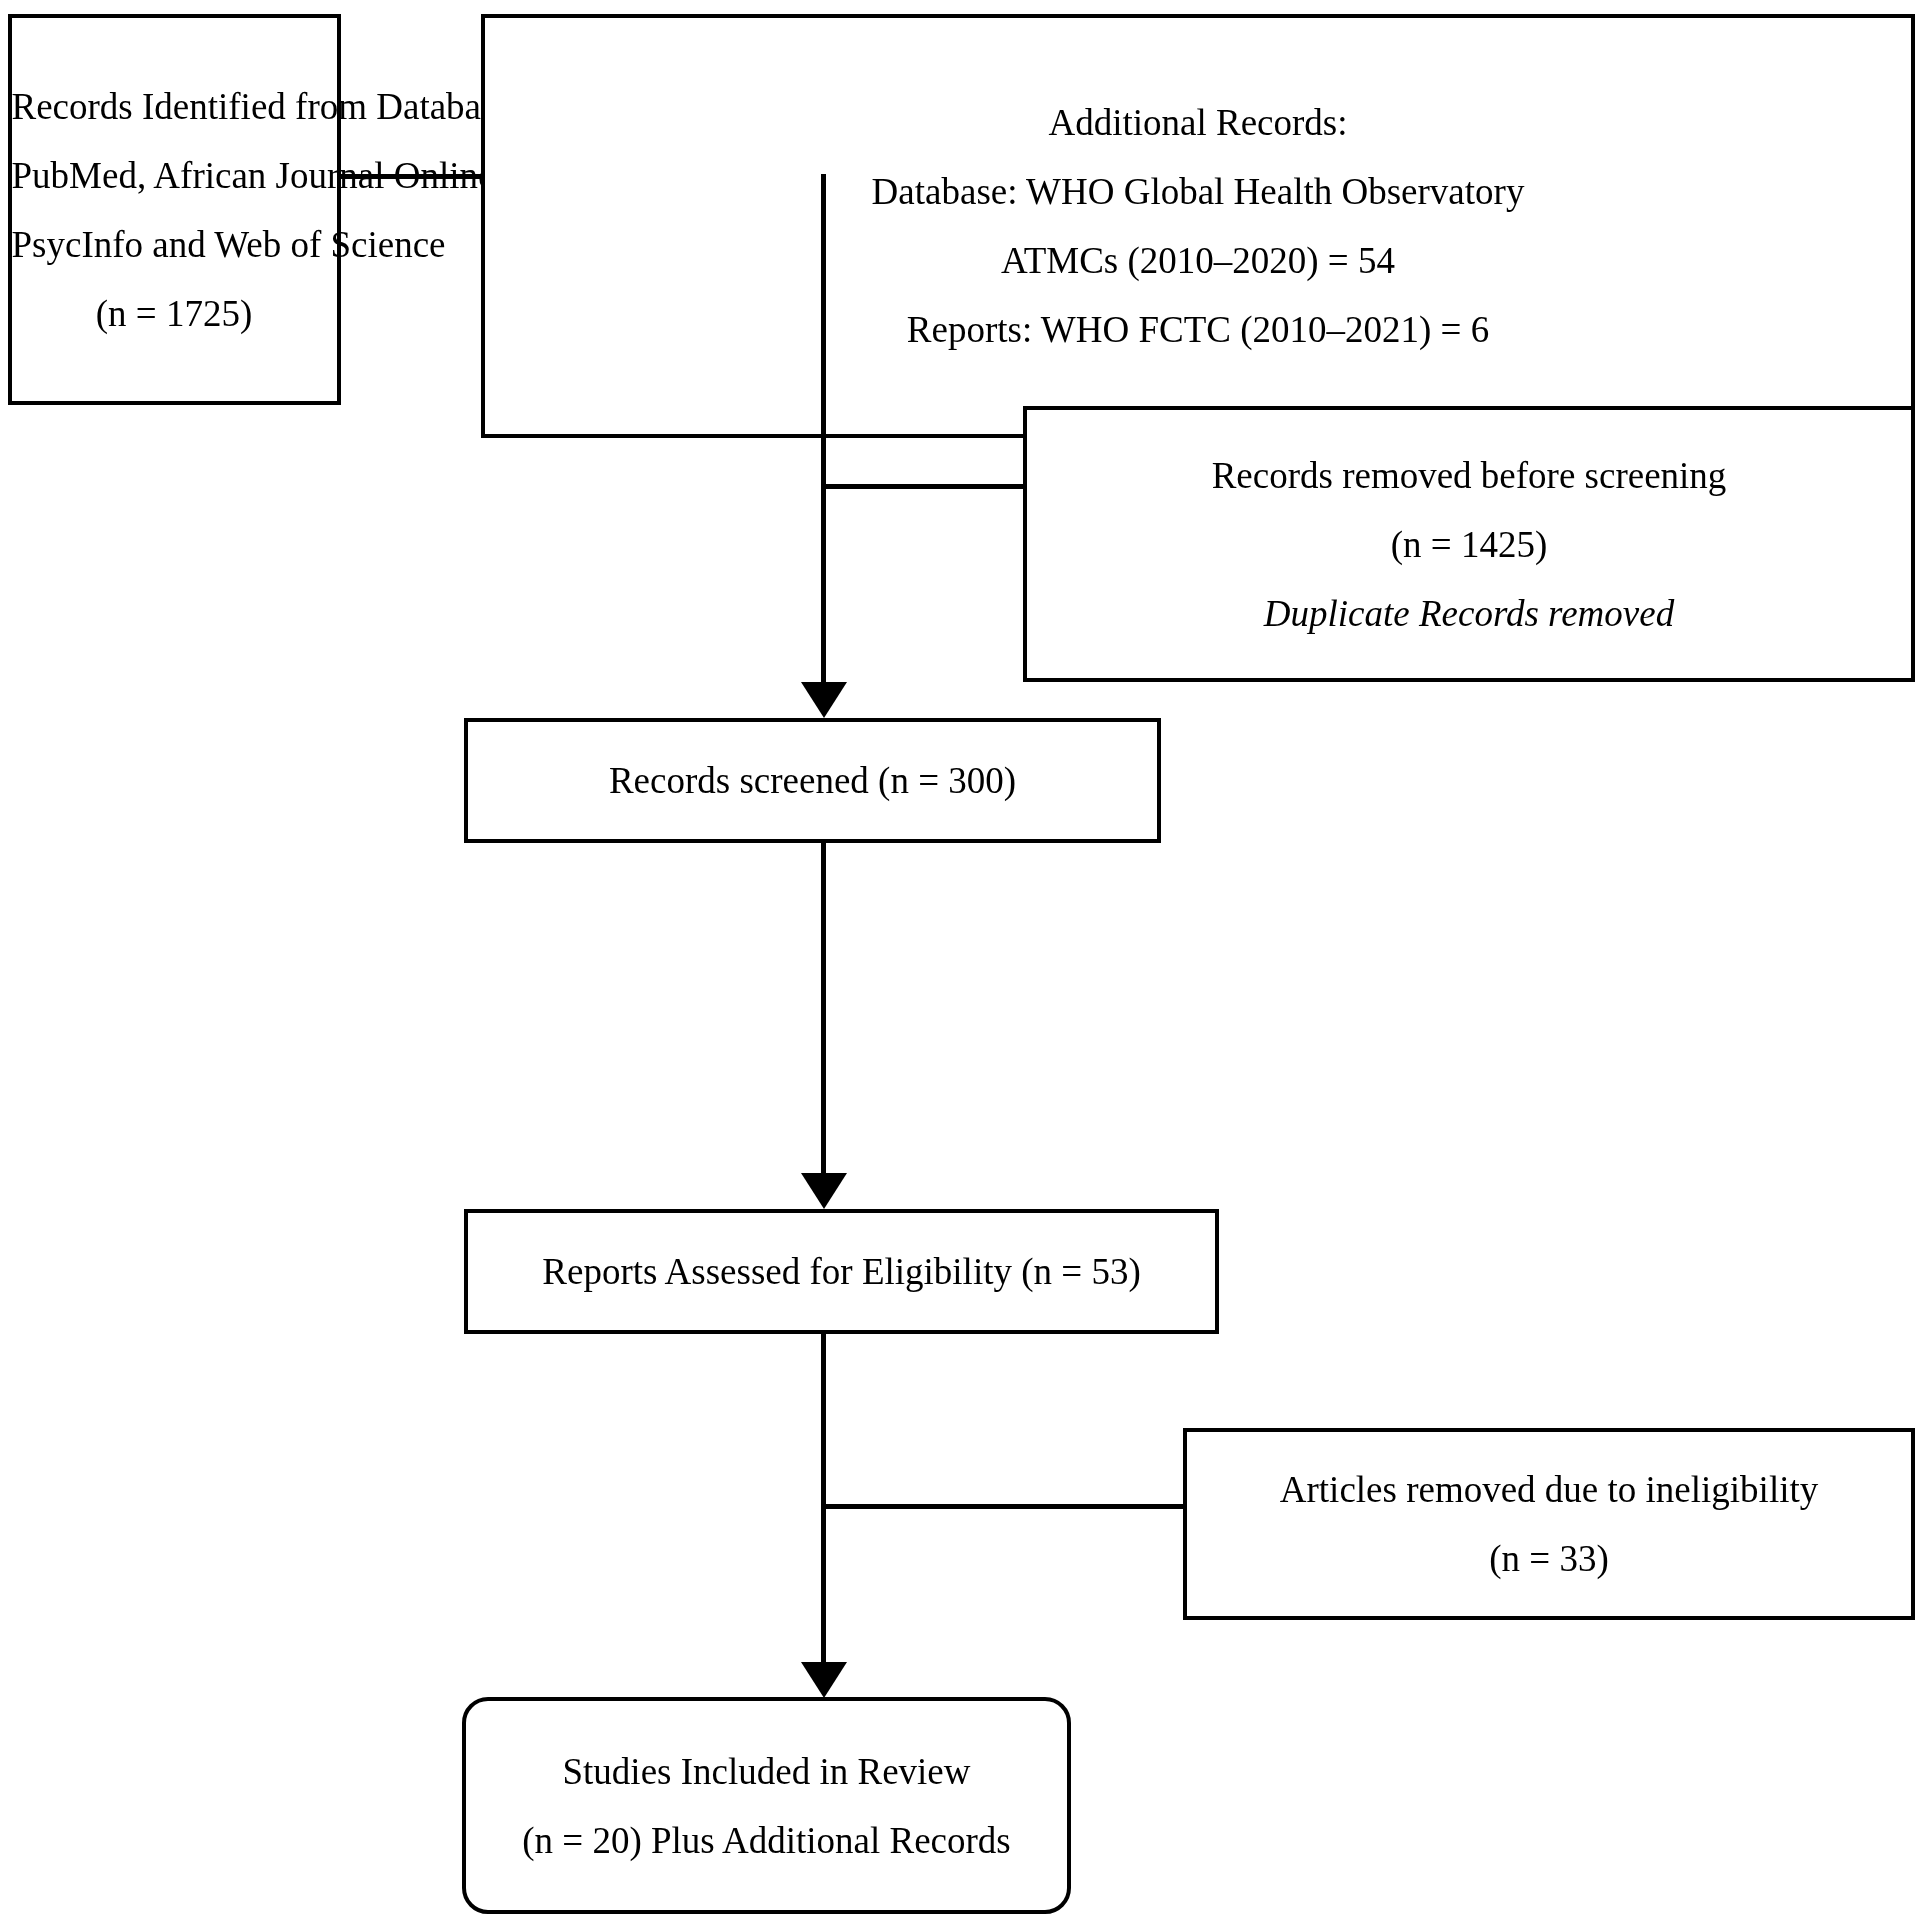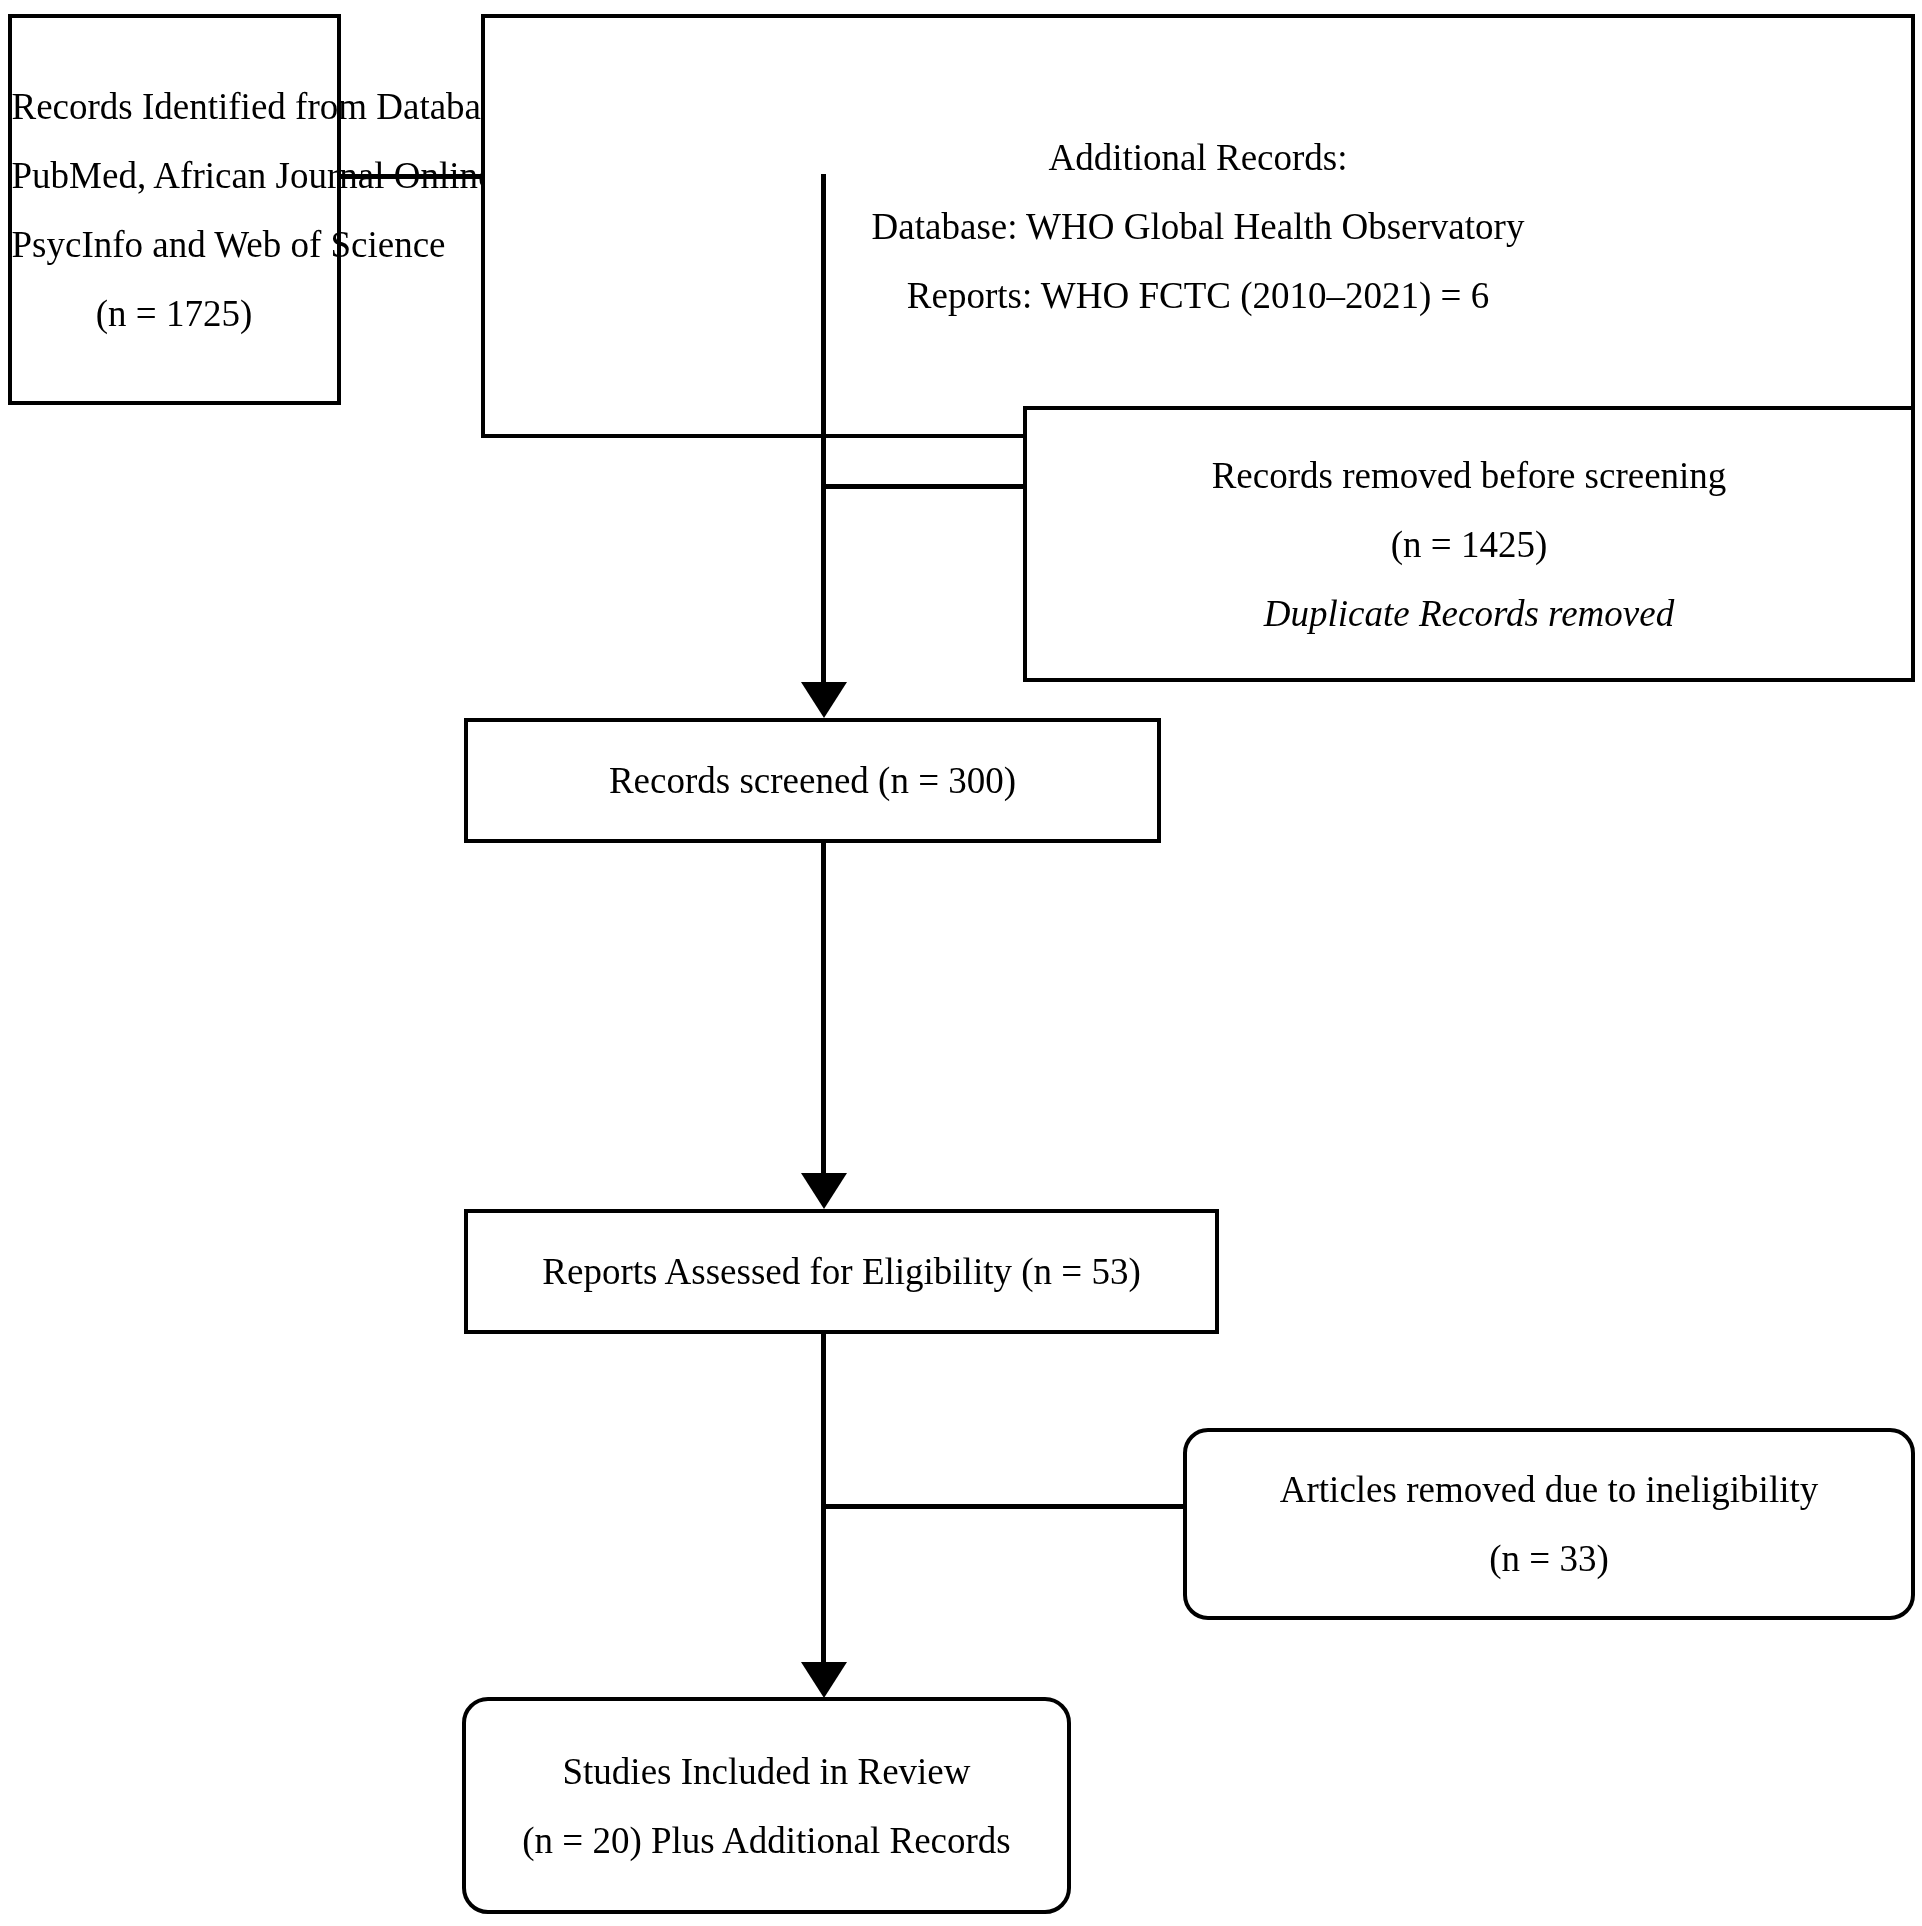--- a/index.html
+++ b/index.html
@@ -69,38 +69,39 @@
   <div class="node" style="left:7.5px; top:14px; width:333px; height:391px;">
     <span class="line">Records Identified from Database:</span>
     <span class="line">PubMed, African Journal Online,</span>
     <span class="line">PsycInfo and Web of Science</span>
     <span class="line">(n = 1725)</span>
   </div>
 
   <div class="node" style="left:481px; top:14px; width:1434px; height:424px;">
     <span class="line">Additional Records:</span>
     <span class="line">Database: WHO Global Health Observatory</span>
+    <span class="line">ATMCs (2010–2020) = 54</span>
     <span class="line">Reports: WHO FCTC (2010–2021) = 6</span>
   </div>
 
   <div class="node" style="left:1023px; top:406px; width:892px; height:276px;align-items:center;">
     <span class="line">Records removed before screening</span>
     <span class="line">(n = 1425)</span>
     <span class="line bolditalic">Duplicate Records removed</span>
   </div>
 
   <div class="node" style="left:464px; top:718px; width:697px; height:125px;">
     <span class="line">Records screened (n = 300)</span>
   </div>
 
   <div class="node" style="left:464px; top:1209px; width:755px; height:125px;">
     <span class="line">Reports Assessed for Eligibility (n = 53)</span>
   </div>
 
-  <div class="node" style="left:1183px; top:1428px; width:732px; height:192px;border-radius:25px;">
+  <div class="node" style="left:1183px; top:1428px; width:732px; height:192px;">
     <span class="line">Articles removed due to ineligibility</span>
     <span class="line">(n = 33)</span>
   </div>
 
   <div class="node" style="left:462px; top:1697px; width:609px; height:217px;border-radius:26px;">
     <span class="line">Studies Included in Review</span>
     <span class="line">(n = 20) Plus Additional Records</span>
   </div>
 
   <div class="hline" style="left:340px; top:174px; width:144px;"></div>

